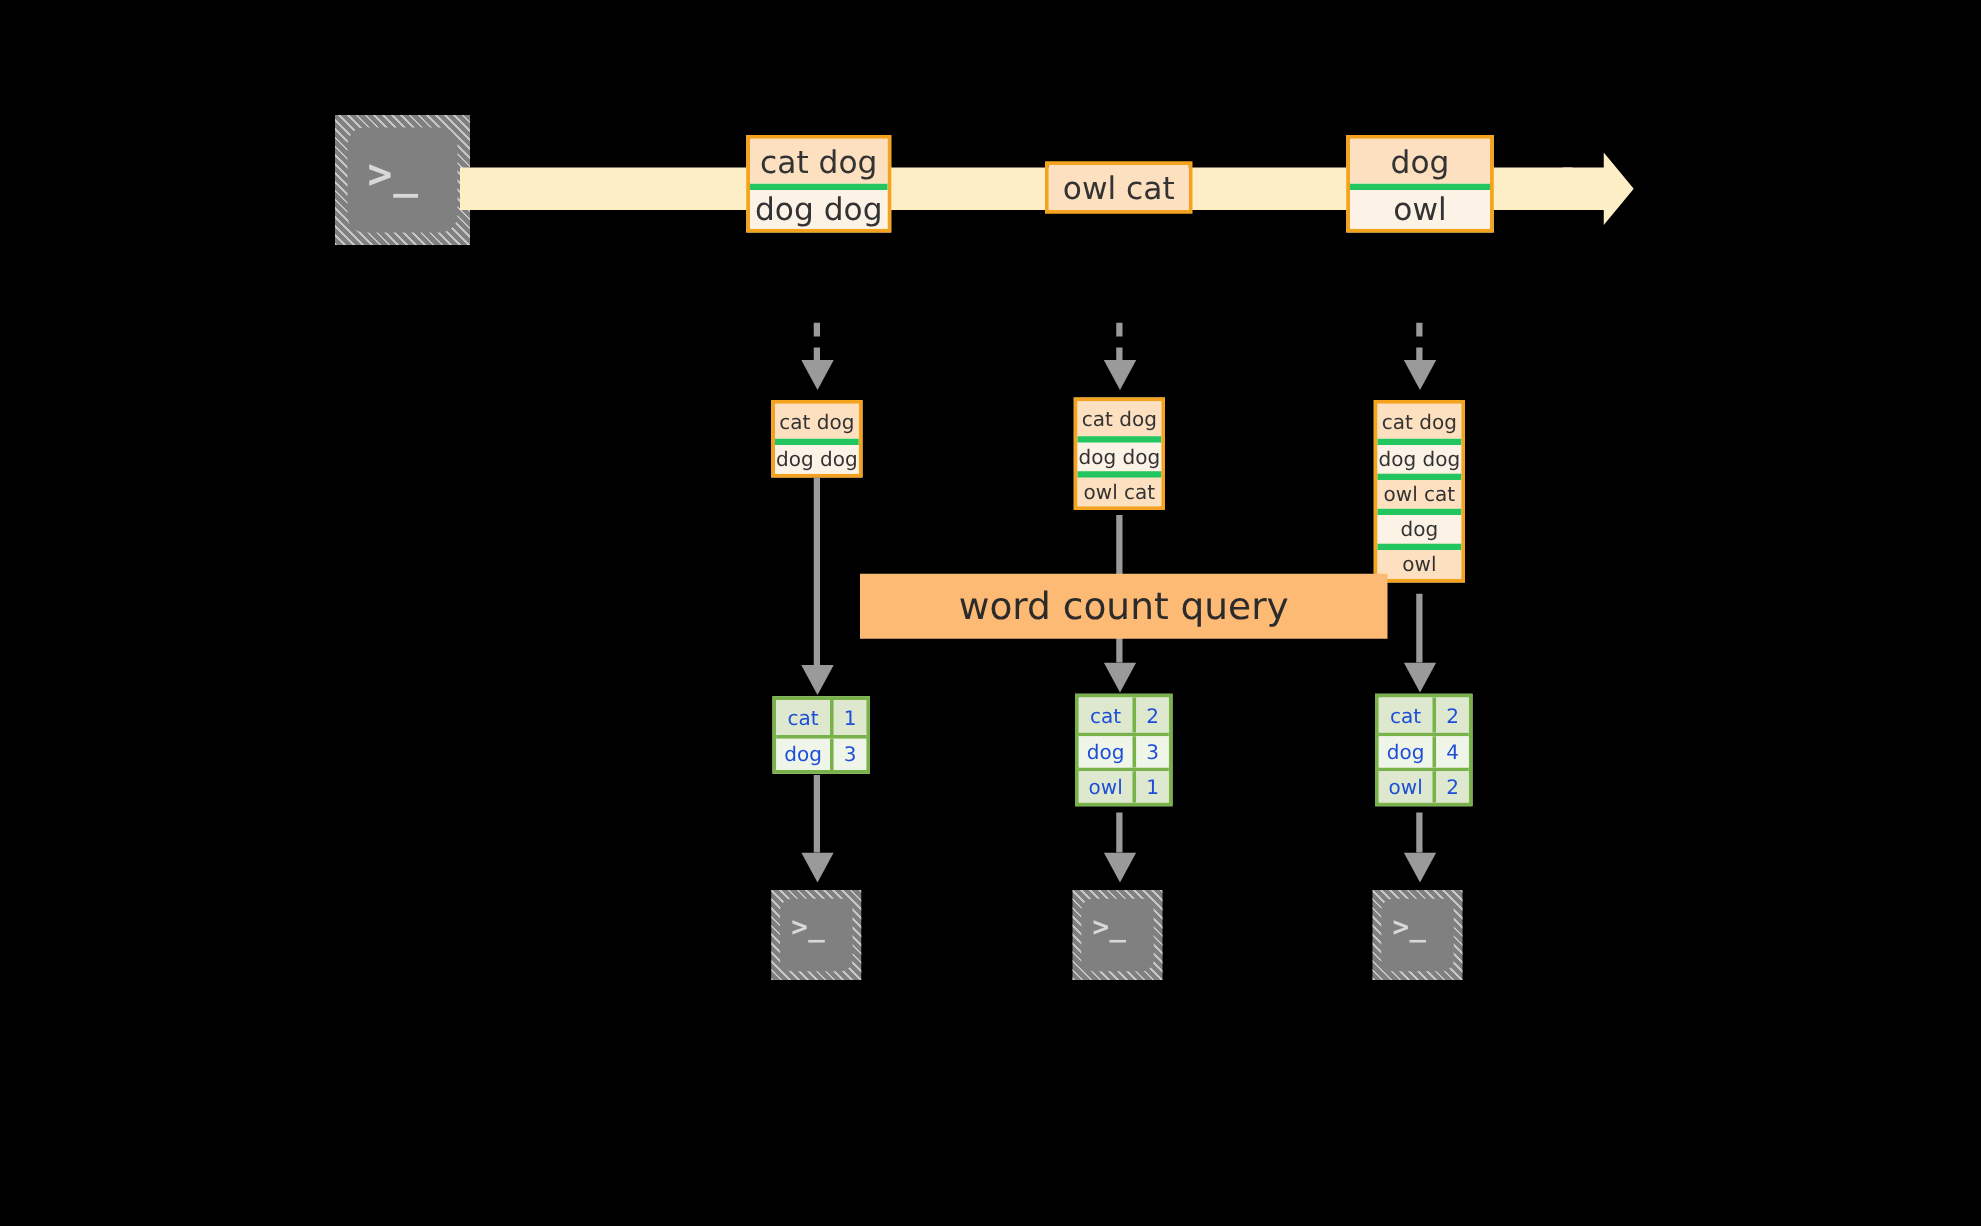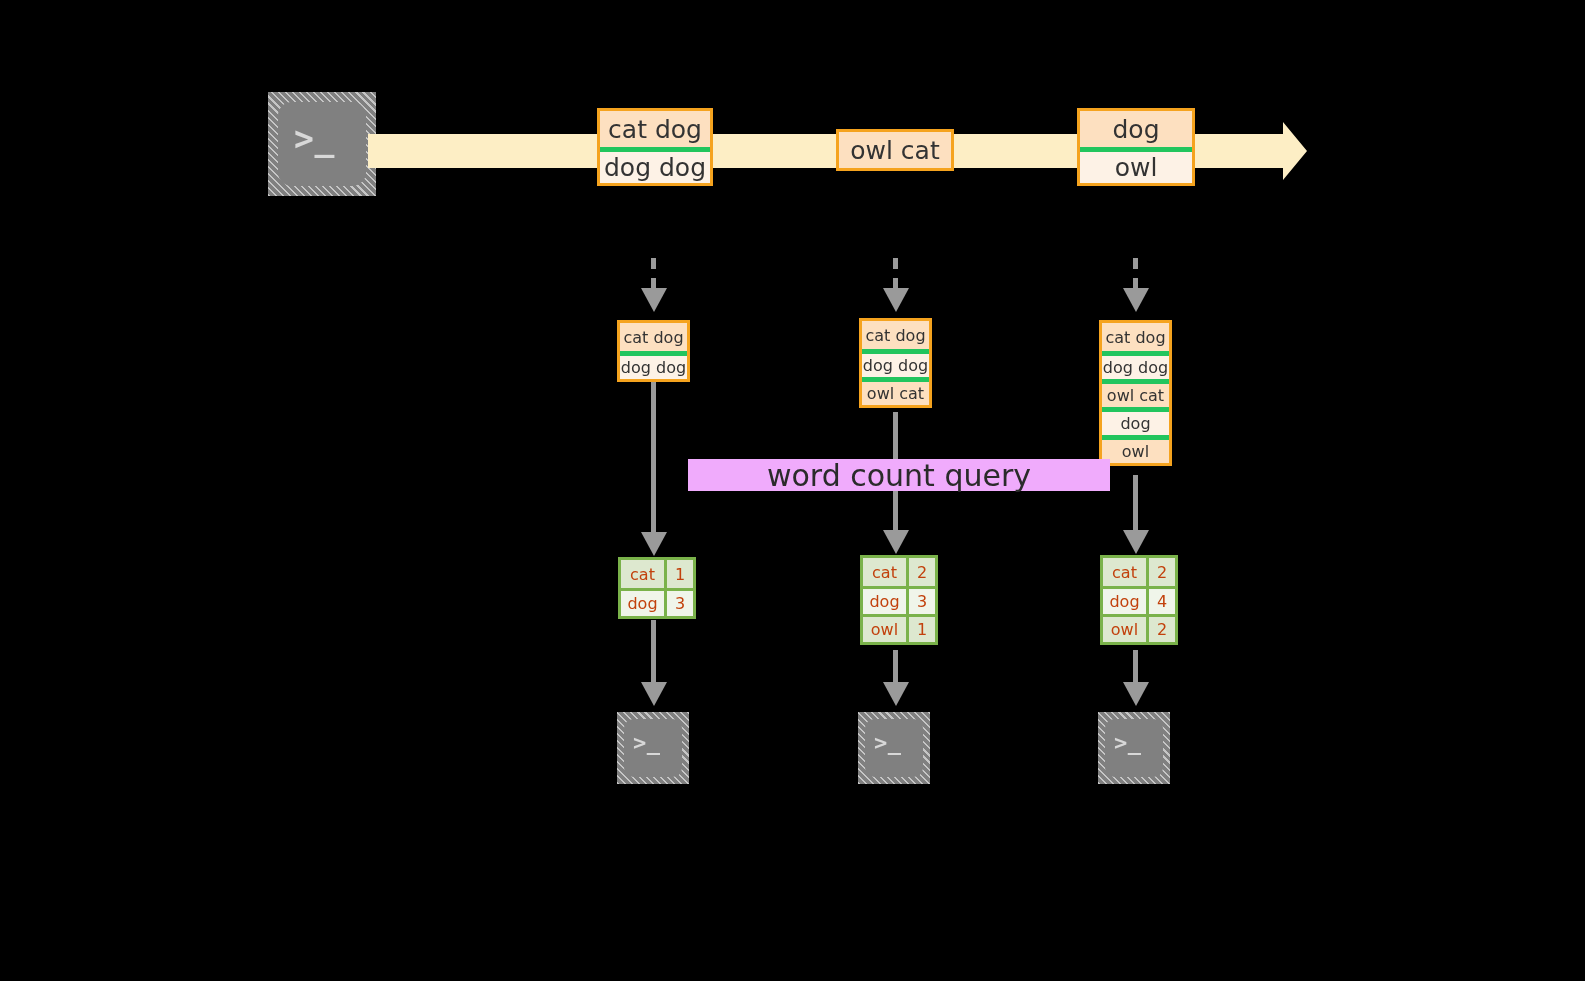--- a/index.html
+++ b/index.html
@@ -104,21 +104,21 @@
     height: 28px;
     box-sizing: border-box;
   }
   .gtable .grow + .grow { border-top: 3px solid #7ab24a; }
   .gtable .gcell {
     box-sizing: border-box;
     display: flex;
     align-items: center;
     justify-content: center;
     font-size: 16px;
-    color: #c2410c;
+    color: #1d4ed8;
   }
   .gtable .gcell.key { width: 46px; border-right: 3px solid #7ab24a; }
   .gtable .gcell.val { width: 26px; }
   .gtable .grow.dark  .gcell { background: #dde8cf; }
   .gtable .grow.light .gcell { background: #f0f5ea; }
 
   
   .vline {
     position: absolute;
     width: 5px;
@@ -139,22 +139,22 @@
     height: 24px;
   }
   .vhead svg { display: block; }
 
   
   .query-label {
     position: absolute;
     left: 688px;
     top: 459px;
     width: 422px;
-    height: 32px;
-    background: #f0abfc;
+    height: 52px;
+    background: #fdba74;
     display: flex;
     align-items: center;
     justify-content: center;
     color: #2b2b2b;
     font-size: 30px;
     white-space: nowrap;
   }
 </style>
 </head>
 <body>

